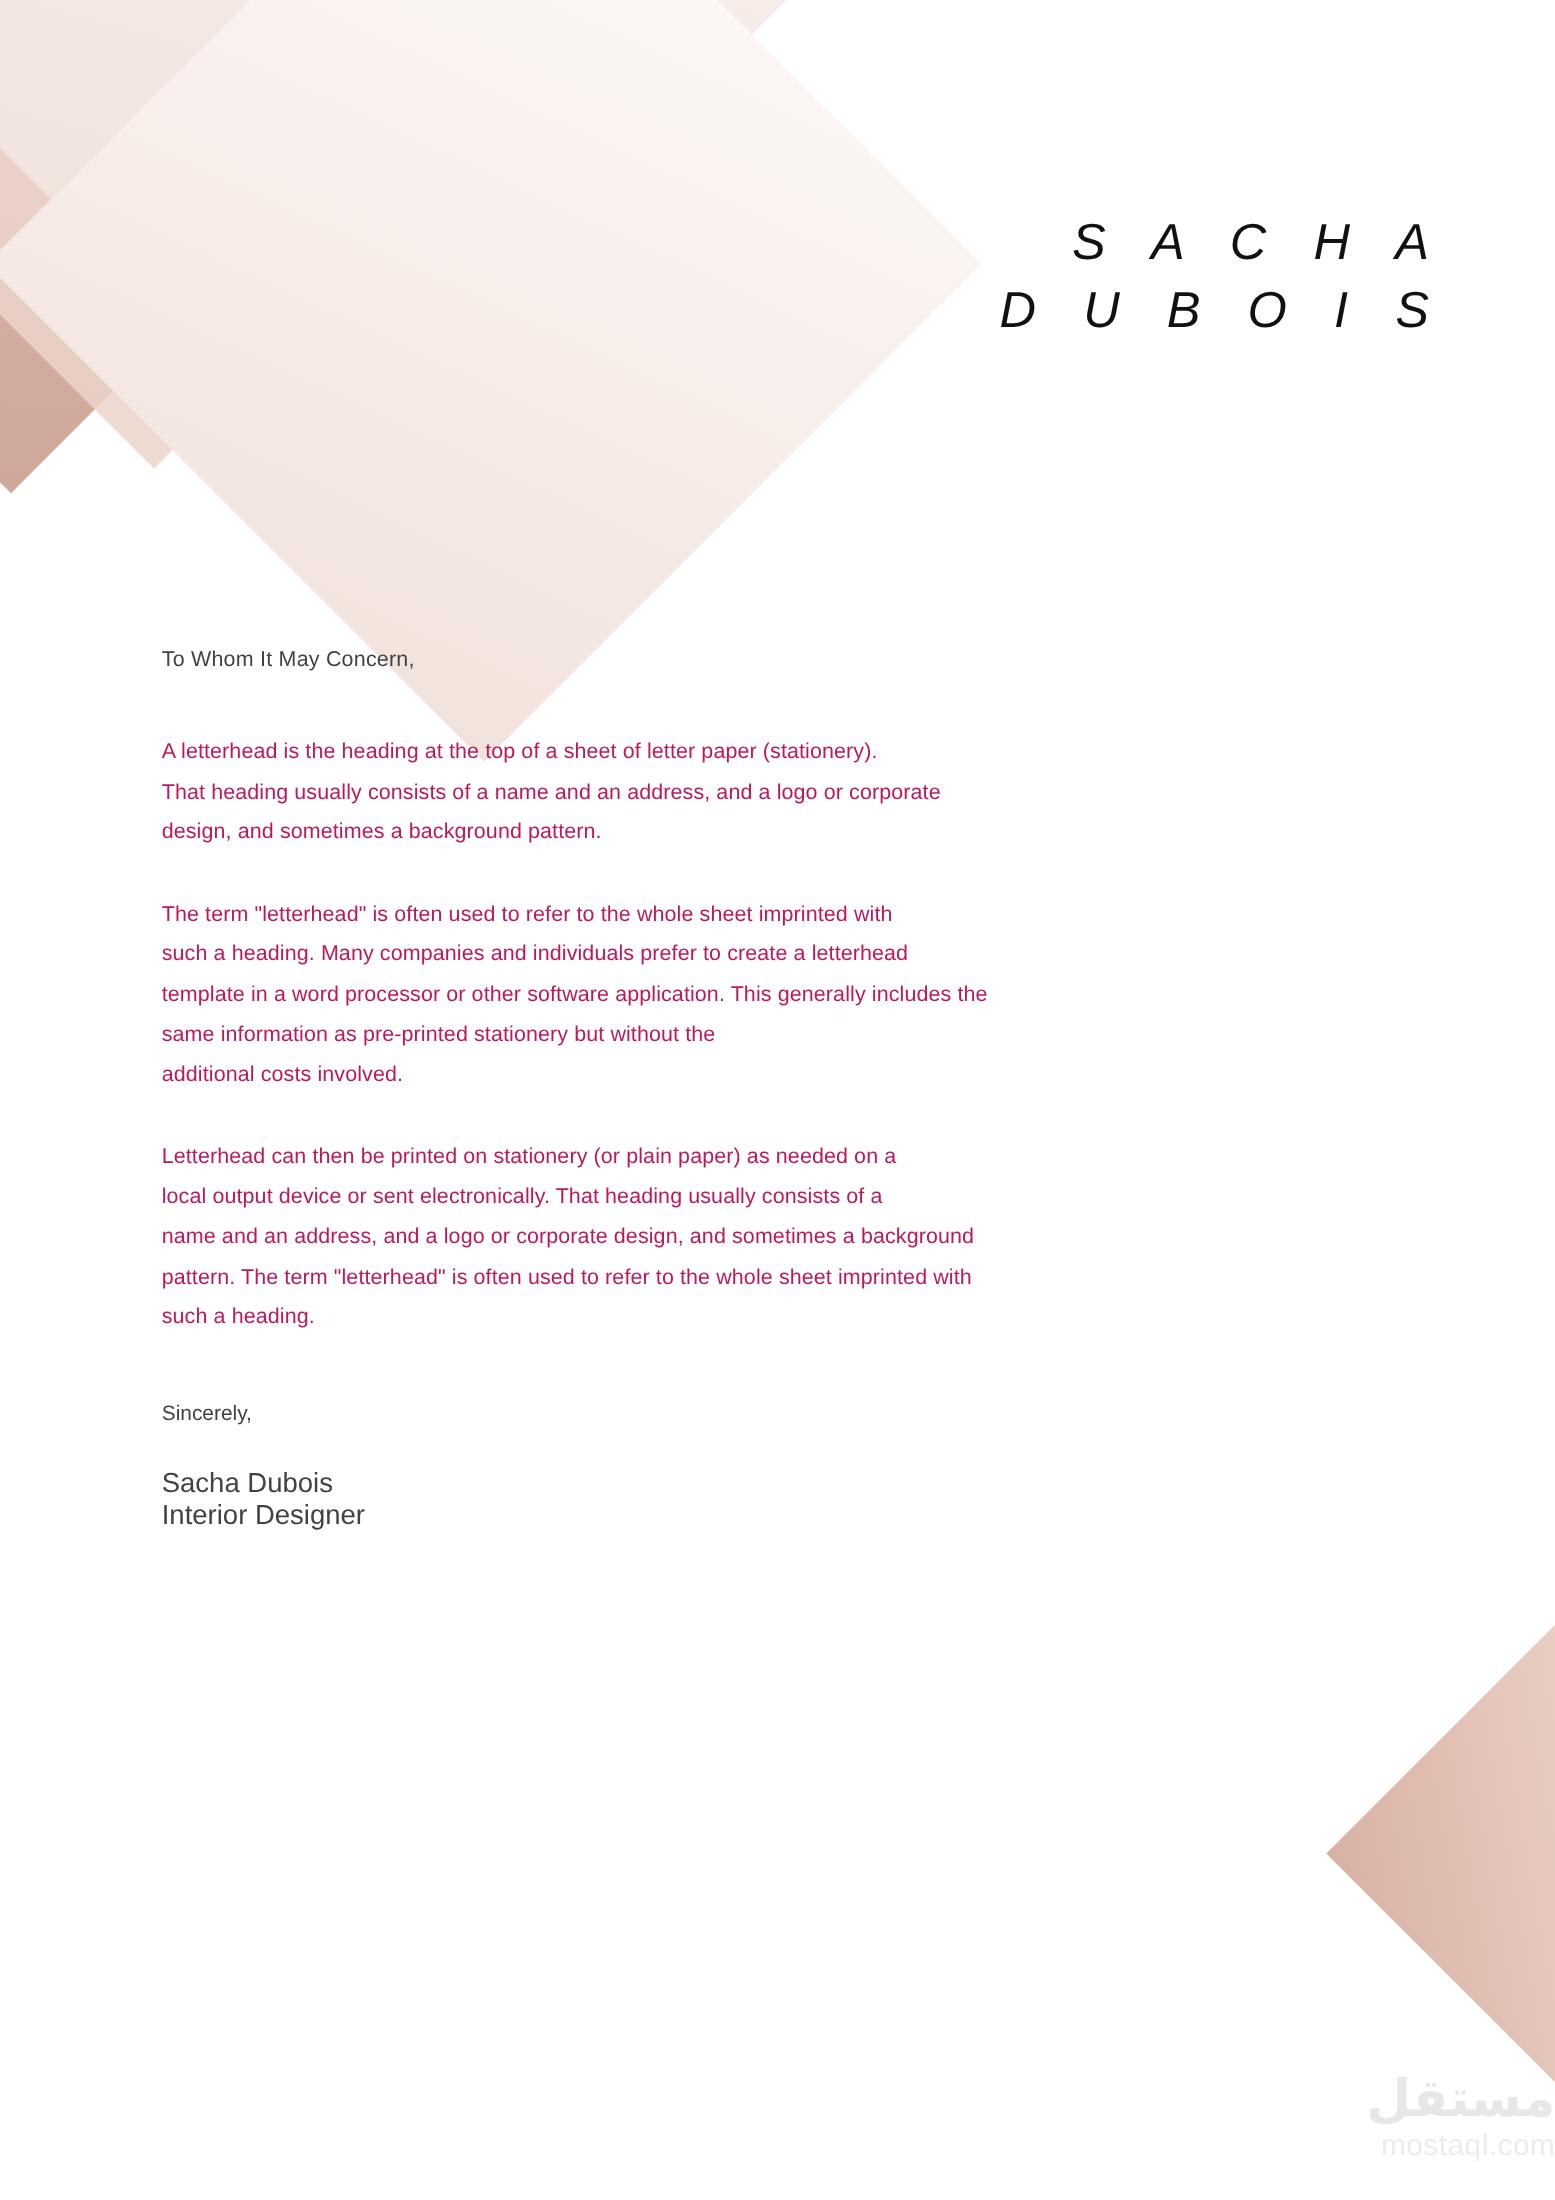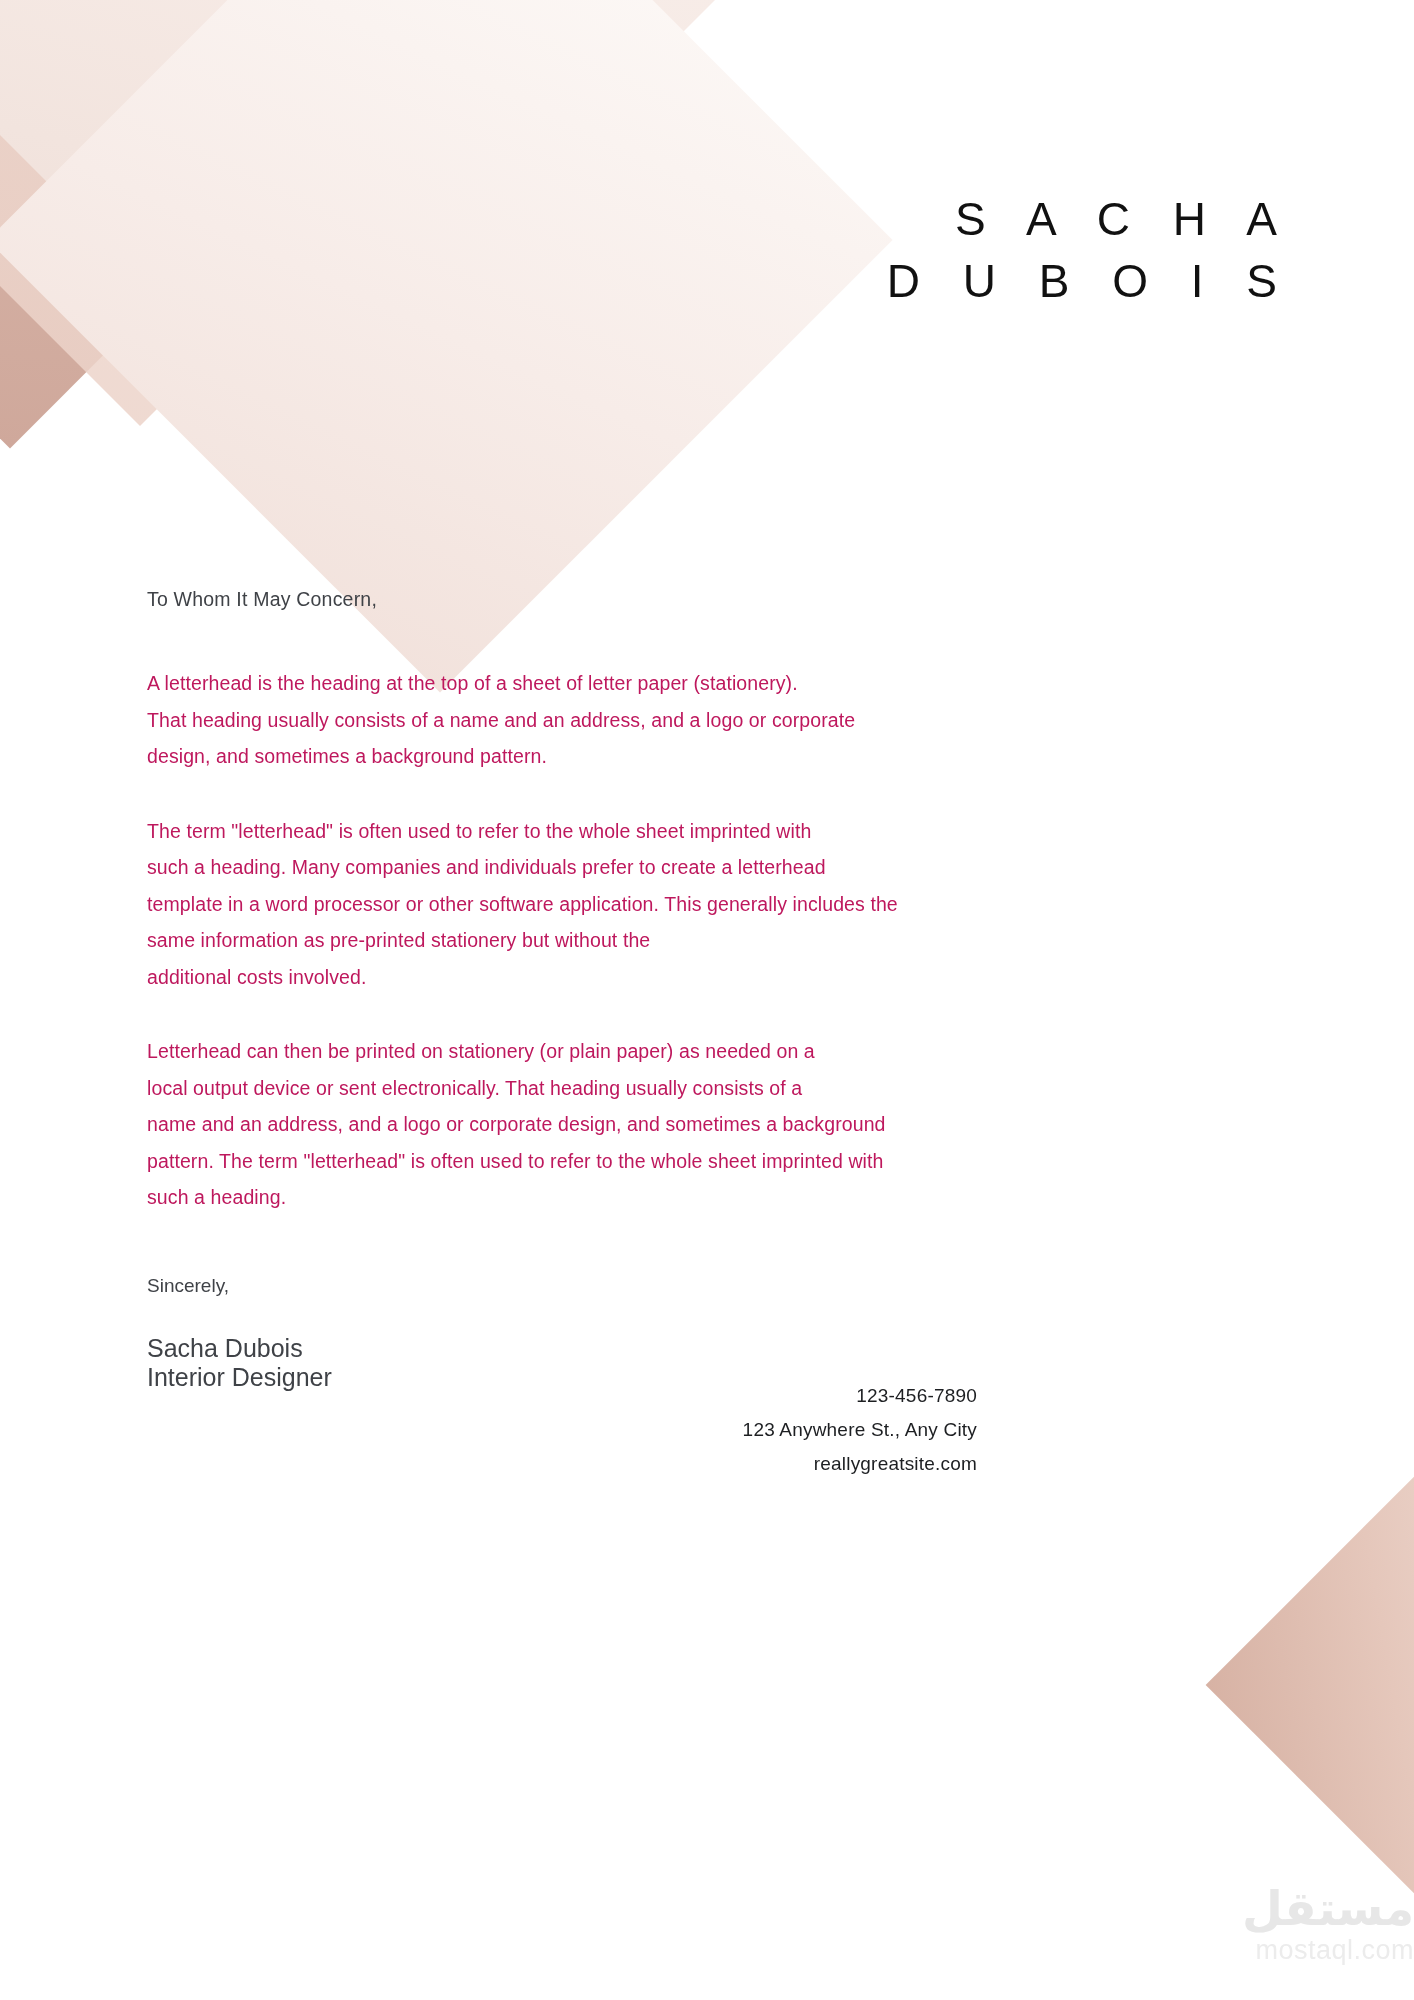--- a/index.html
+++ b/index.html
@@ -79,24 +79,25 @@
     bottom: 150px;
     width: 330px;
     height: 330px;
     transform: rotate(45deg);
     background: linear-gradient(215deg, #f5e6e0 0%, #e5c7bb 60%, #d7b2a4 100%);
   }
 
   
   .brand {
     position: absolute;
-    right: 122px;
+    right: 100px;
     top: 188px;
     text-align: right;
     z-index: 3;
+    font-style: italic;
   }
   .brand-line {
     font-family: "Liberation Sans", sans-serif;
     font-size: 46px;
     font-weight: 300;
     letter-spacing: 15px;
     color: #111111;
     line-height: 1.35;
     white-space: nowrap;
     text-indent: 15px;
@@ -224,24 +225,19 @@
 such a heading.</p>
 
     <div class="signoff">Sincerely,</div>
 
     <div class="sign-name-block">
       <span class="sign-row">Sacha Dubois</span>
       <span class="sign-row">Interior Designer</span>
     </div>
   </div>
 
-  <div class="contact">
-    <div class="contact-row">123-456-7890</div>
-    <div class="contact-row">123 Anywhere St., Any City</div>
-    <div class="contact-row">reallygreatsite.com</div>
-  </div>
 
   <div class="watermark">
     <div class="wm-arabic">مستقل</div>
     <div class="wm-latin">mostaql.com</div>
   </div>
 
 </div>
 
 </body></html>

